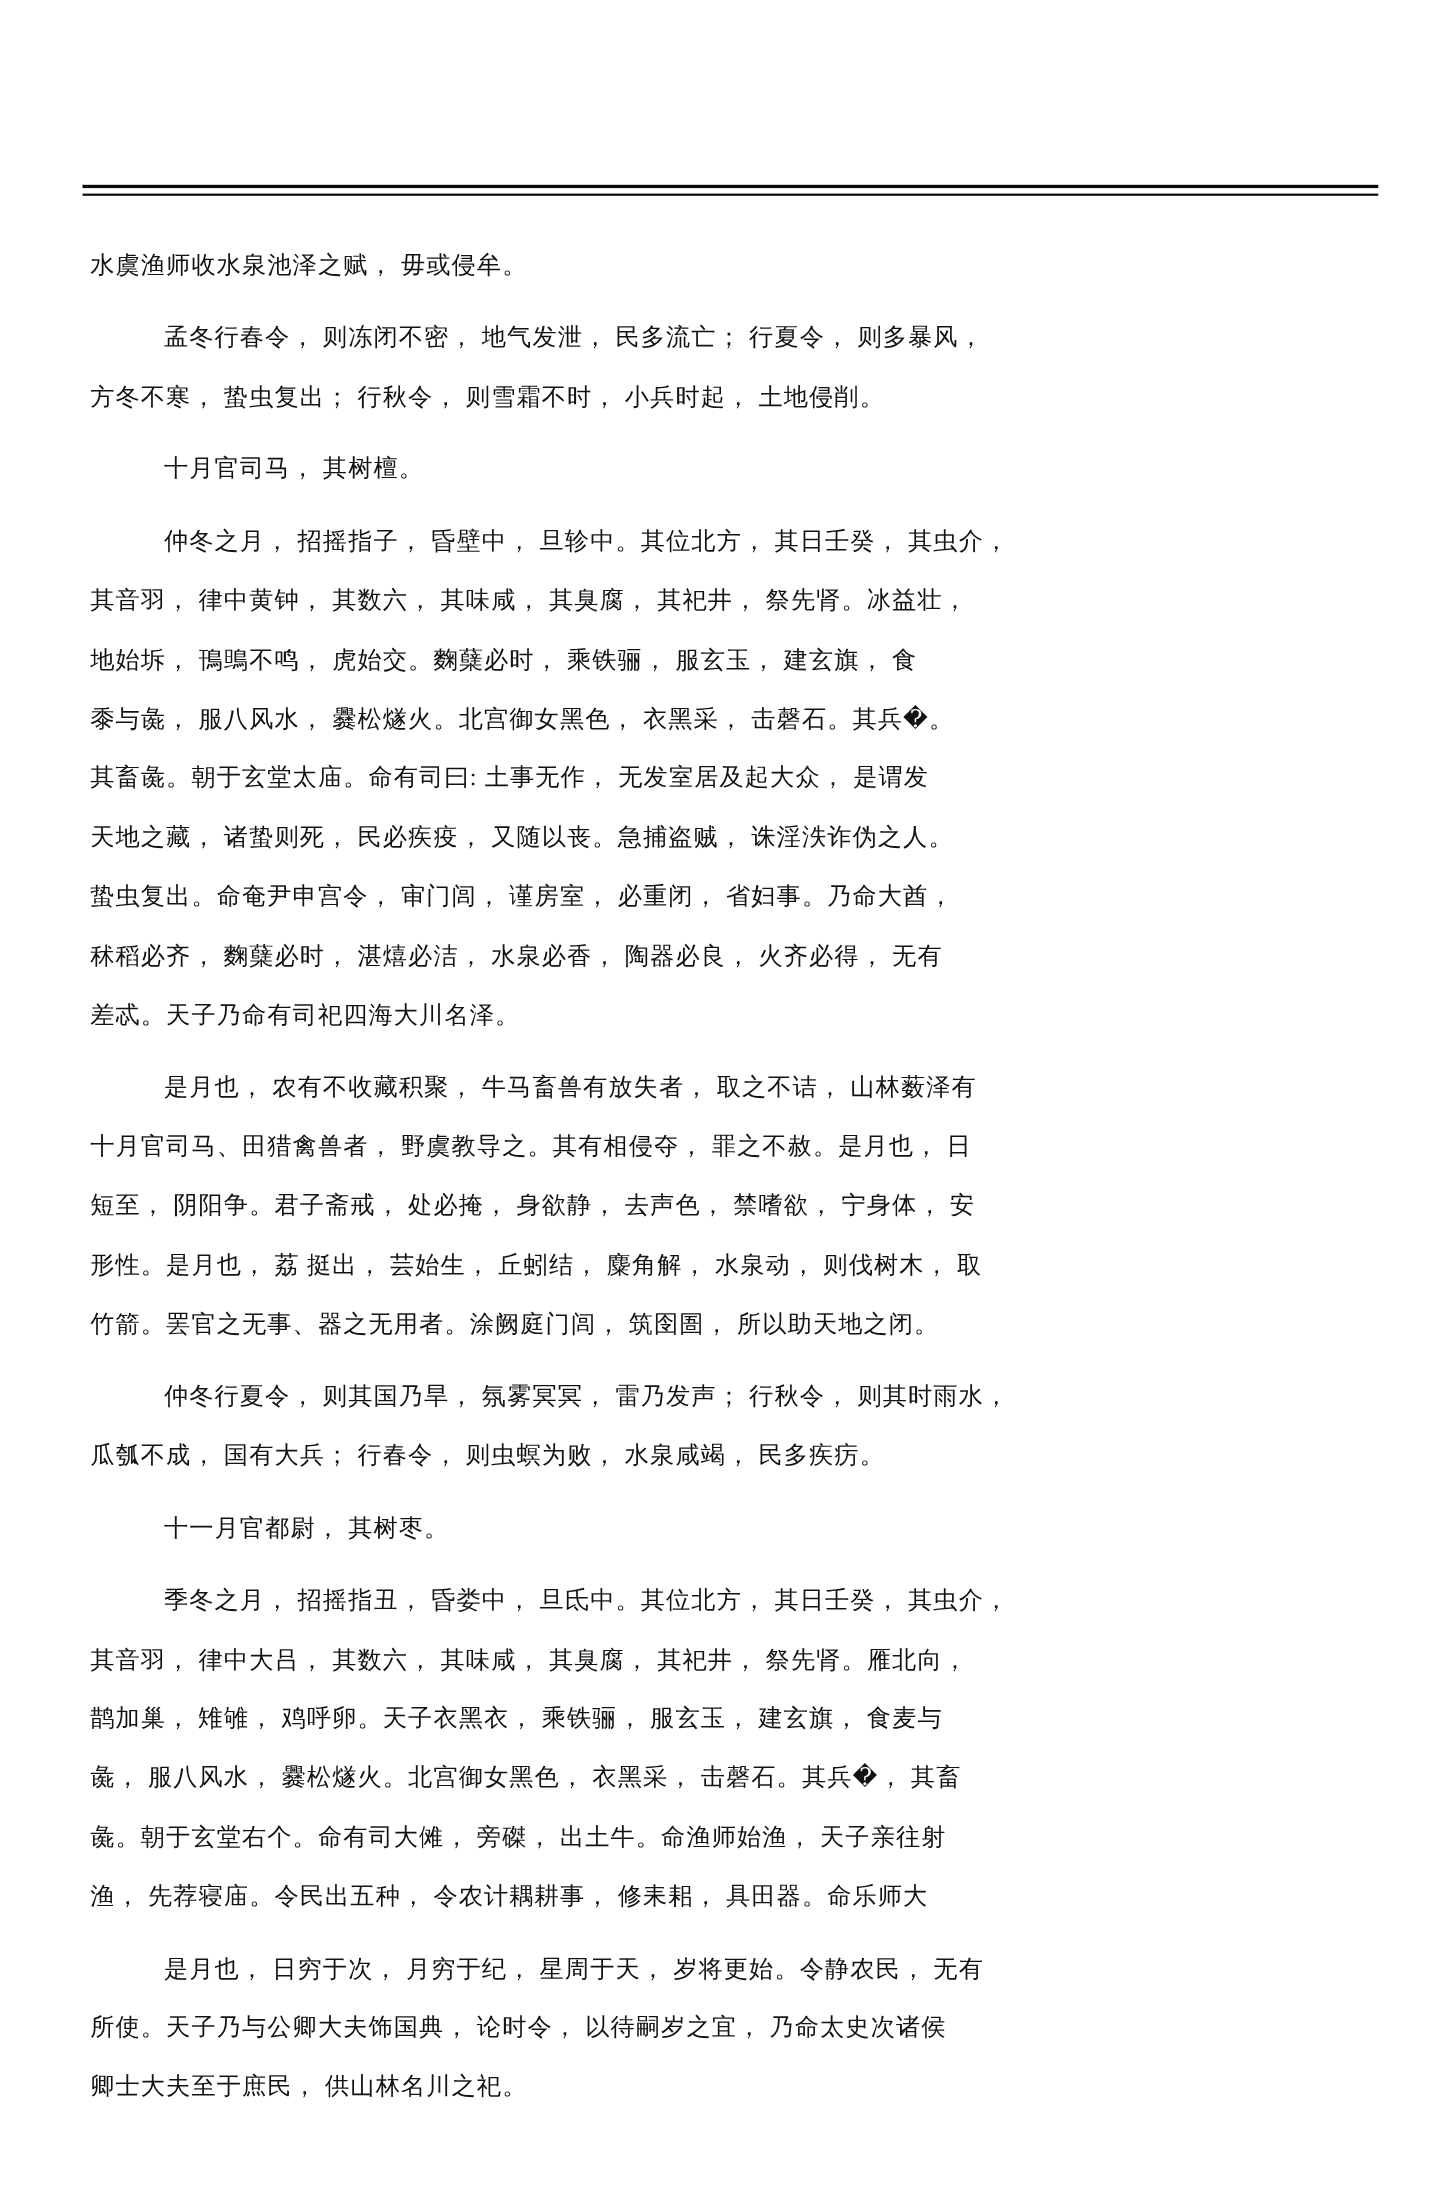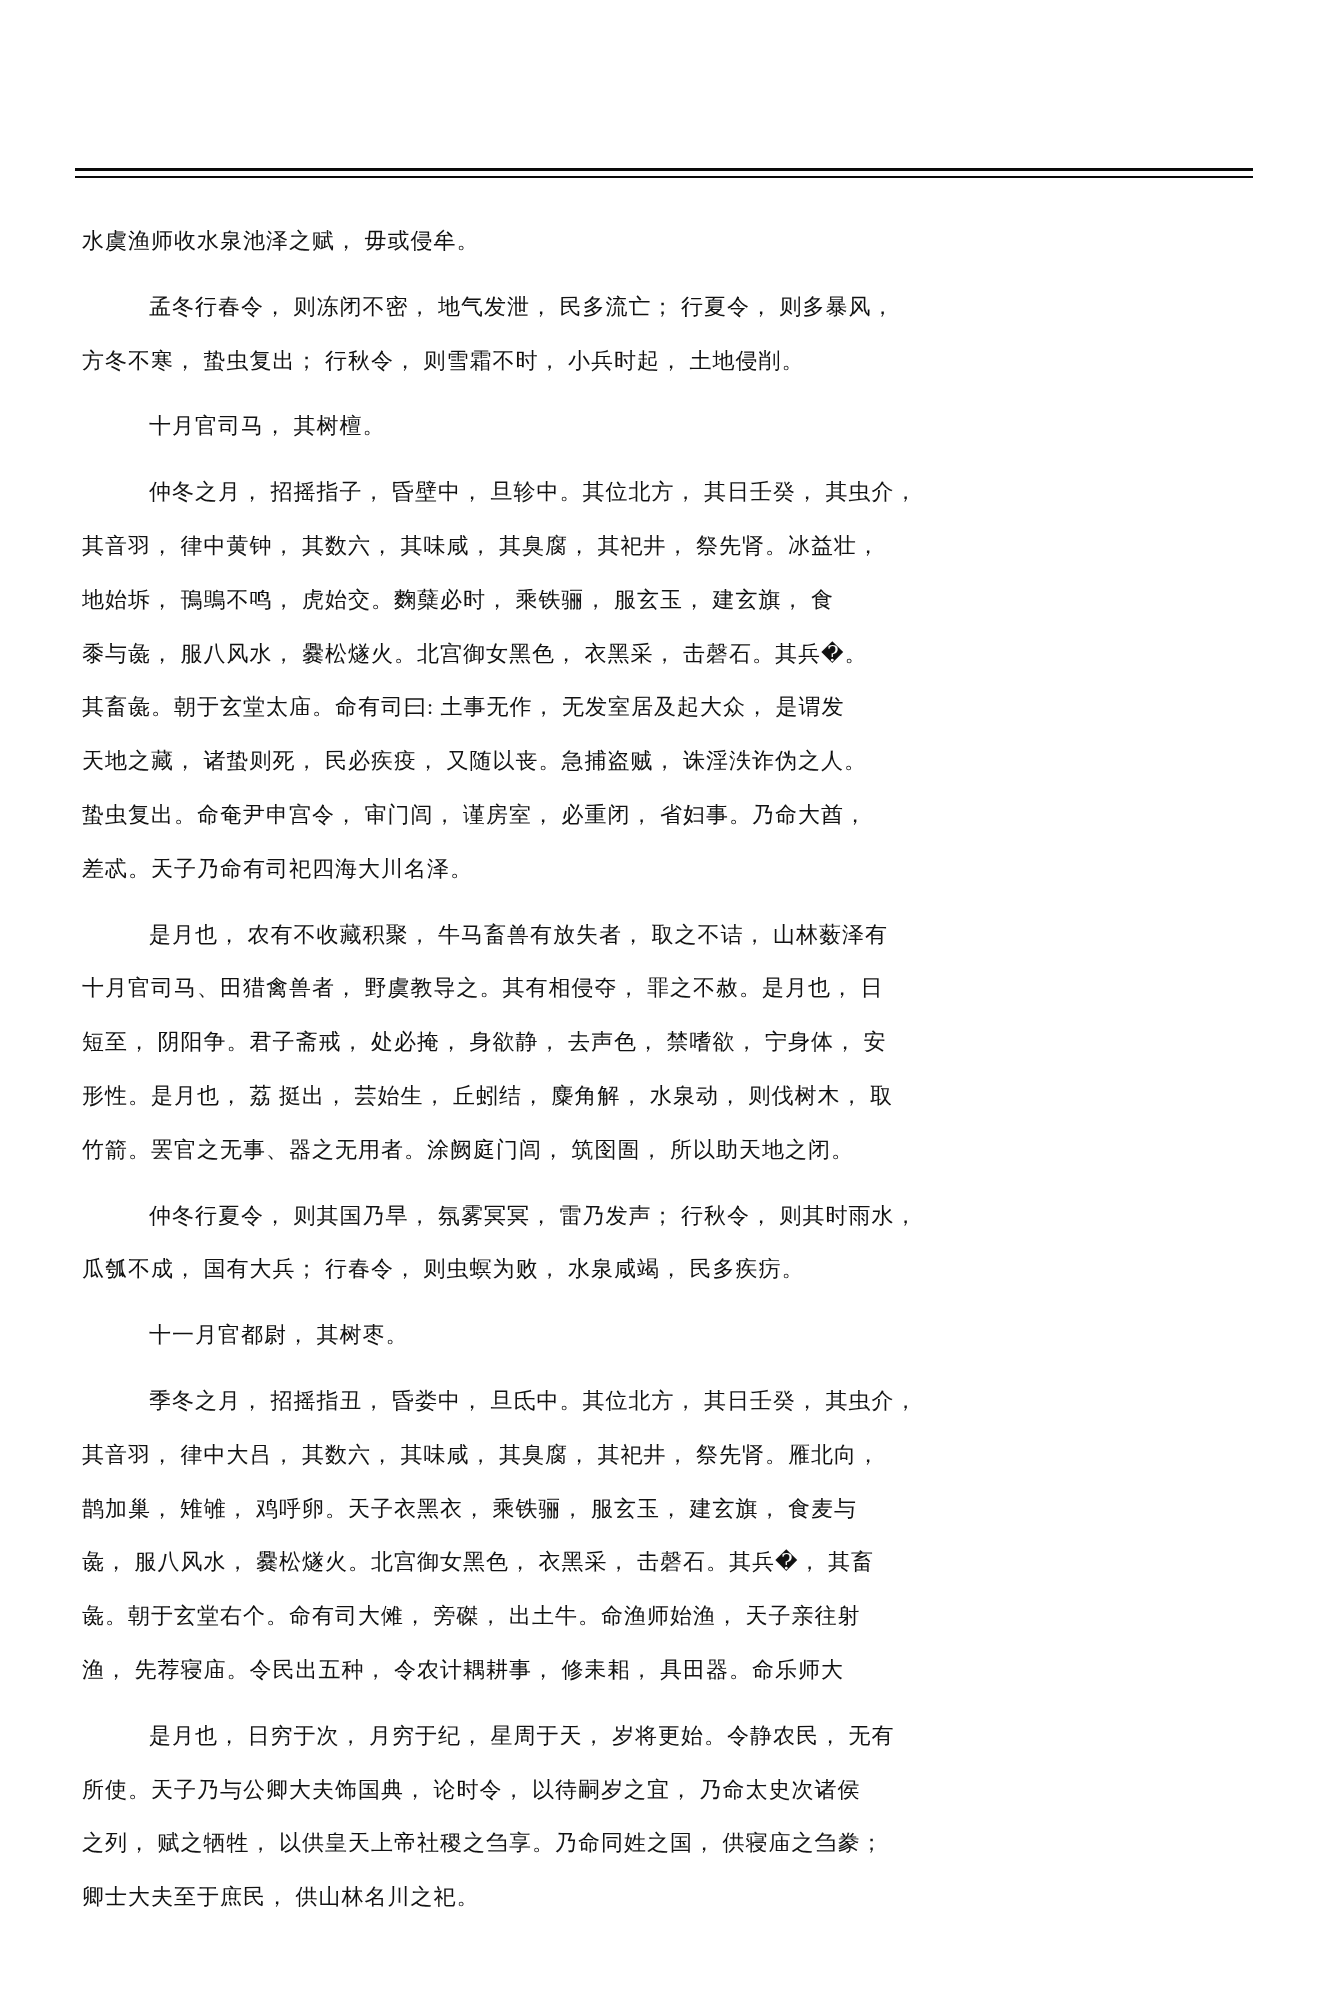--- a/index.html
+++ b/index.html
@@ -69,34 +69,34 @@
       <p class="line indent">孟冬行春令， 则冻闭不密， 地气发泄， 民多流亡； 行夏令， 则多暴风，</p>
       <p class="line">方冬不寒， 蛰虫复出； 行秋令， 则雪霜不时， 小兵时起， 土地侵削。</p>
       <p class="line indent">十月官司马， 其树檀。</p>
       <p class="line indent">仲冬之月， 招摇指子， 昏壁中， 旦轸中。其位北方， 其日壬癸， 其虫介，</p>
       <p class="line">其音羽， 律中黄钟， 其数六， 其味咸， 其臭腐， 其祀井， 祭先肾。冰益壮，</p>
       <p class="line">地始坼， 鳱鴠不鸣， 虎始交。麴蘖必时， 乘铁骊， 服玄玉， 建玄旗， 食</p>
       <p class="line">黍与彘， 服八风水， 爨松燧火。北宫御女黑色， 衣黑采， 击磬石。其兵�。</p>
       <p class="line">其畜彘。朝于玄堂太庙。命有司曰: 土事无作， 无发室居及起大众， 是谓发</p>
       <p class="line">天地之藏， 诸蛰则死， 民必疾疫， 又随以丧。急捕盗贼， 诛淫泆诈伪之人。</p>
       <p class="line">蛰虫复出。命奄尹申宫令， 审门闾， 谨房室， 必重闭， 省妇事。乃命大酋，</p>
+      <p class="line">秫稻必齐， 麴蘖必时， 湛熺必洁， 水泉必香， 陶器必良， 火齐必得， 无有</p>
       <p class="line">差忒。天子乃命有司祀四海大川名泽。</p>
       <p class="line indent">是月也， 农有不收藏积聚， 牛马畜兽有放失者， 取之不诘， 山林薮泽有</p>
       <p class="line">十月官司马、田猎禽兽者， 野虞教导之。其有相侵夺， 罪之不赦。是月也， 日</p>
       <p class="line">短至， 阴阳争。君子斋戒， 处必掩， 身欲静， 去声色， 禁嗜欲， 宁身体， 安</p>
       <p class="line">形性。是月也， 荔 挺出， 芸始生， 丘蚓结， 麋角解， 水泉动， 则伐树木， 取</p>
       <p class="line">竹箭。罢官之无事、器之无用者。涂阙庭门闾， 筑囹圄， 所以助天地之闭。</p>
       <p class="line indent">仲冬行夏令， 则其国乃旱， 氛雾冥冥， 雷乃发声； 行秋令， 则其时雨水，</p>
       <p class="line">瓜瓠不成， 国有大兵； 行春令， 则虫螟为败， 水泉咸竭， 民多疾疠。</p>
       <p class="line indent">十一月官都尉， 其树枣。</p>
       <p class="line indent">季冬之月， 招摇指丑， 昏娄中， 旦氐中。其位北方， 其日壬癸， 其虫介，</p>
       <p class="line">其音羽， 律中大吕， 其数六， 其味咸， 其臭腐， 其祀井， 祭先肾。雁北向，</p>
       <p class="line">鹊加巢， 雉雊， 鸡呼卵。天子衣黑衣， 乘铁骊， 服玄玉， 建玄旗， 食麦与</p>
       <p class="line">彘， 服八风水， 爨松燧火。北宫御女黑色， 衣黑采， 击磬石。其兵�， 其畜</p>
       <p class="line">彘。朝于玄堂右个。命有司大傩， 旁磔， 出土牛。命渔师始渔， 天子亲往射</p>
       <p class="line">渔， 先荐寝庙。令民出五种， 令农计耦耕事， 修耒耜， 具田器。命乐师大</p>
       <p class="line indent">是月也， 日穷于次， 月穷于纪， 星周于天， 岁将更始。令静农民， 无有</p>
       <p class="line">所使。天子乃与公卿大夫饰国典， 论时令， 以待嗣岁之宜， 乃命太史次诸侯</p>
-      <p class="line">之列， 赋之牺牲， 以供皇天上帝社稷之刍享。乃命同姓之国， 供寝庙之刍豢；</p>
       <p class="line">卿士大夫至于庶民， 供山林名川之祀。</p>
     </div>
 
 </div>
 
 </body></html>

